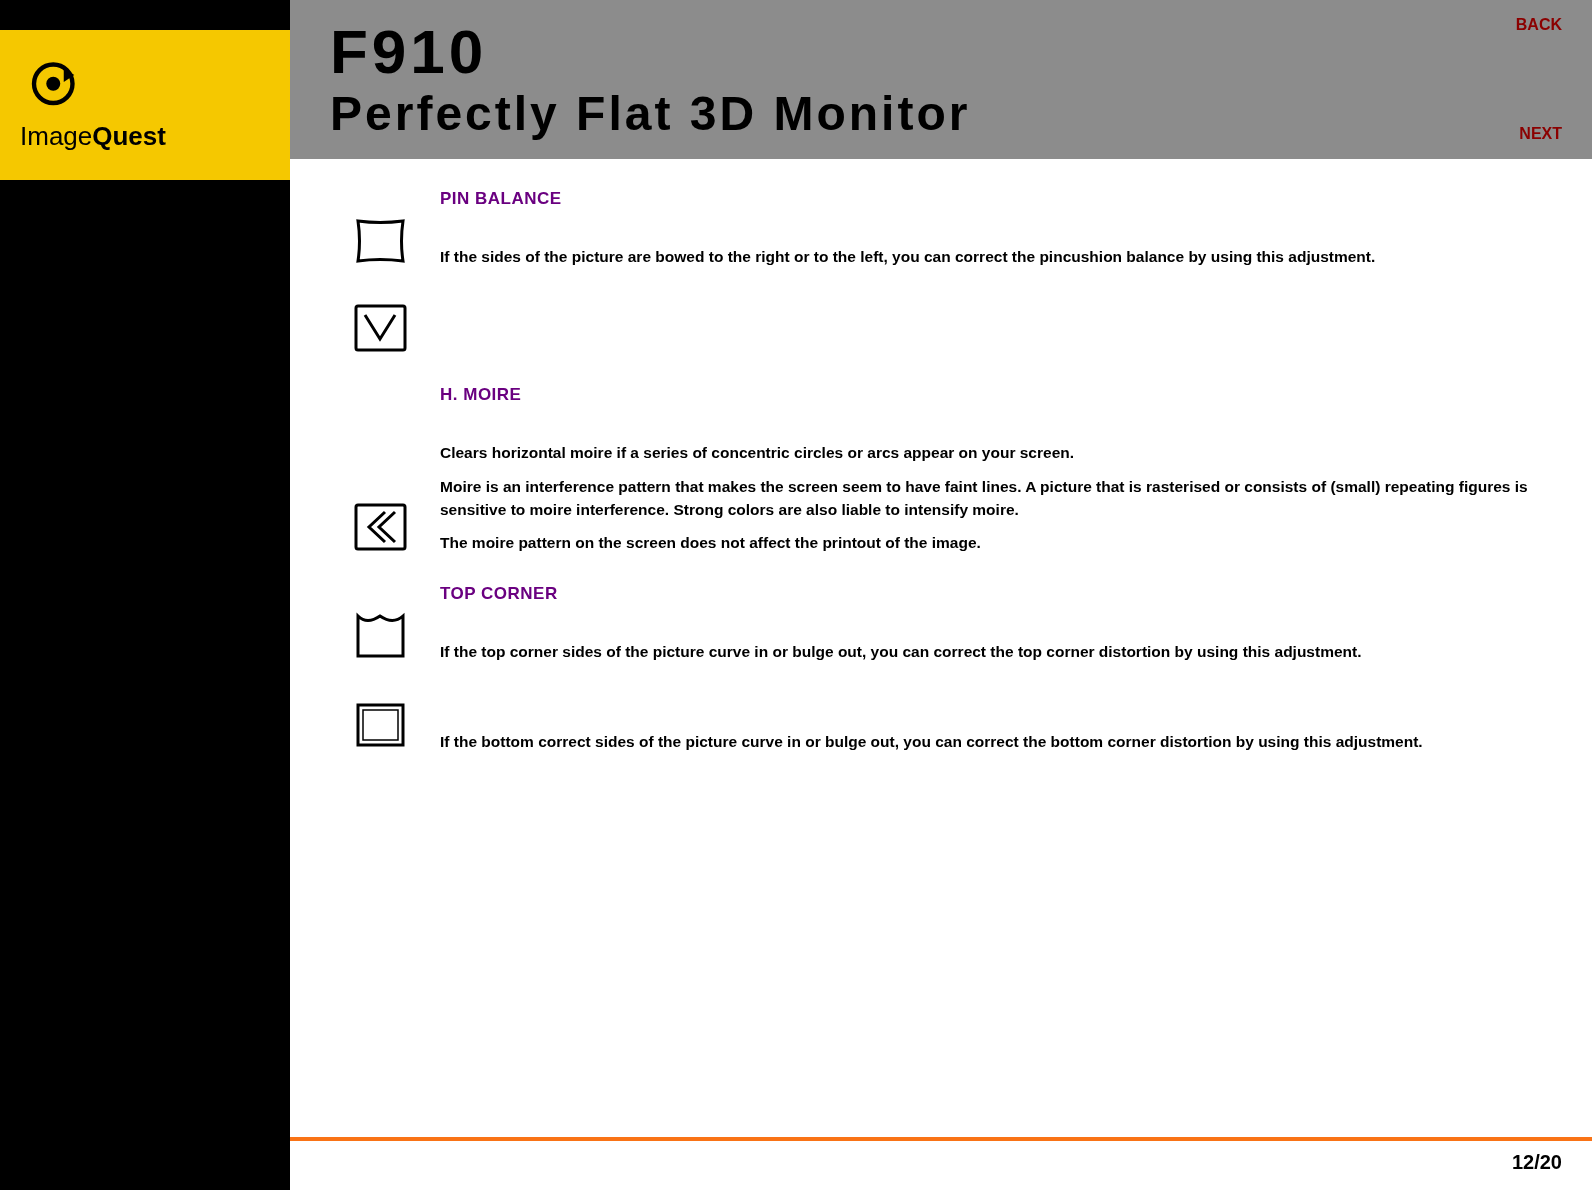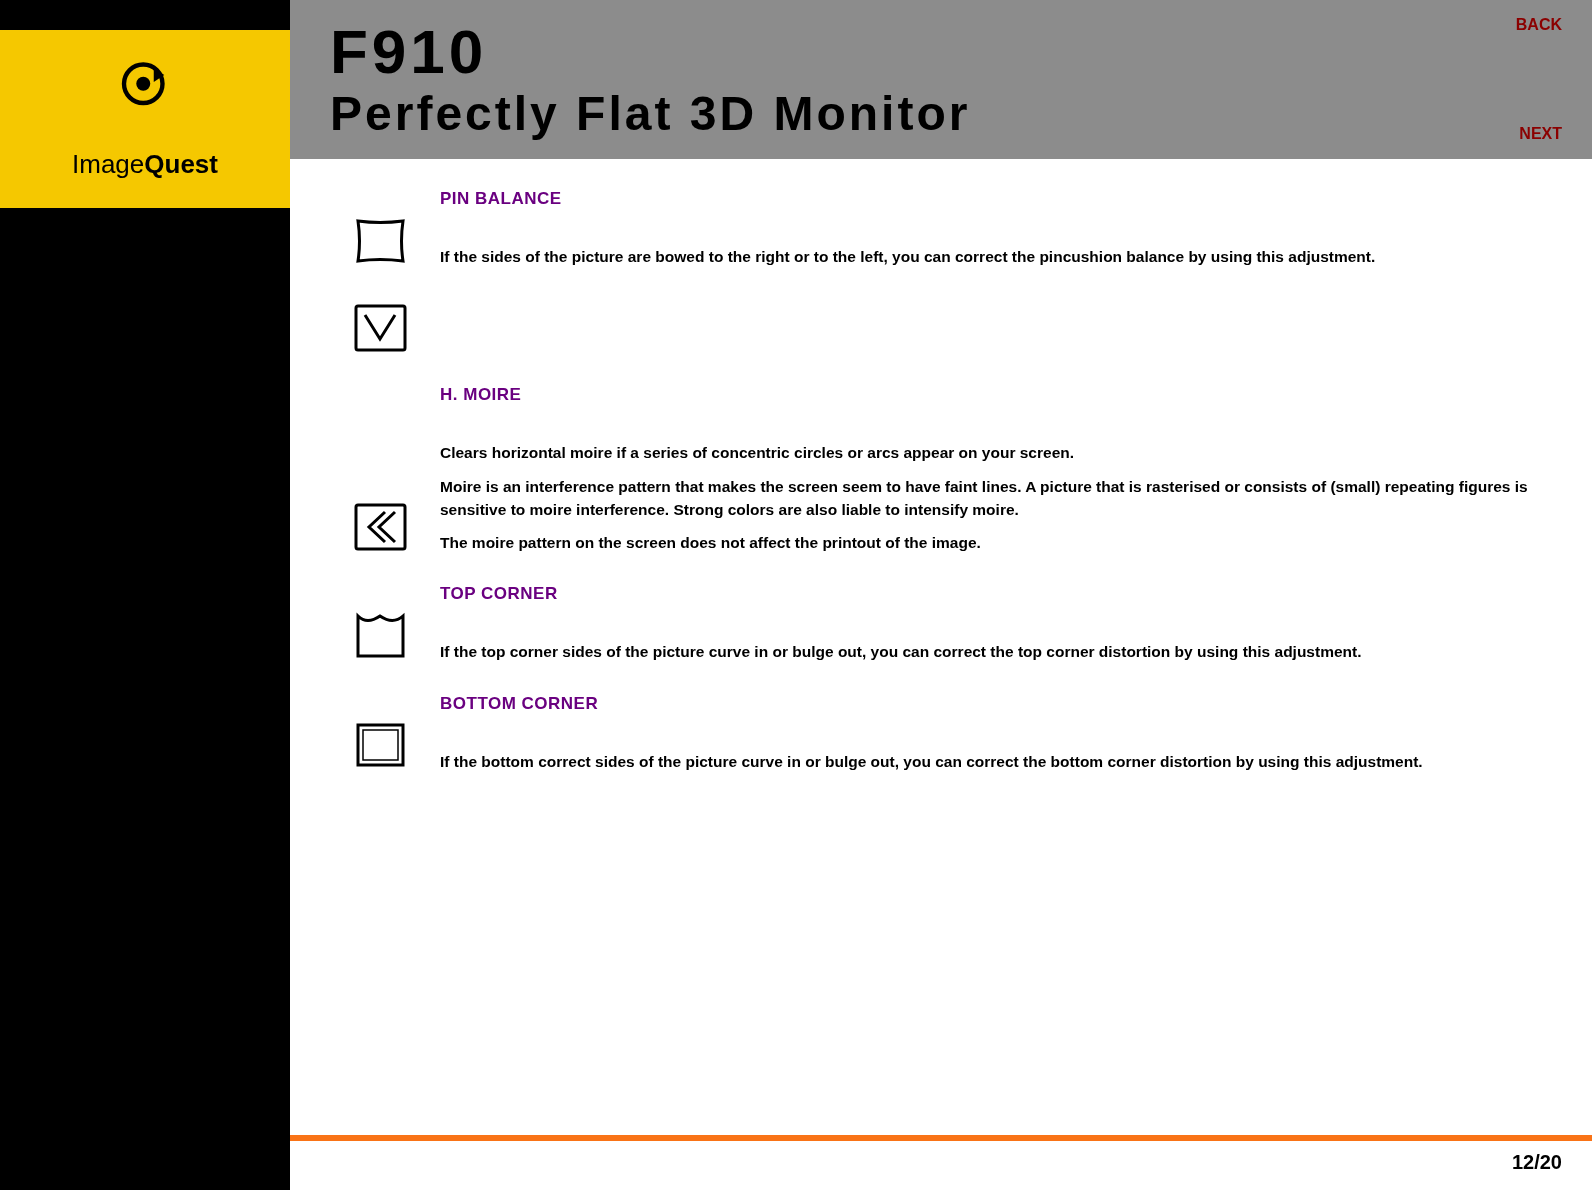--- a/index.html
+++ b/index.html
@@ -21,23 +21,22 @@
       flex-direction: column;
       align-items: center;
       padding-top: 30px;
     }
     .logo-area {
       background: #f5c800;
       width: 100%;
       padding: 28px 20px 28px 20px;
       display: flex;
       flex-direction: column;
-      align-items: center;
+      align-items: flex-start;
       justify-content: center;
-      gap: 28px;
     }
     .logo-icon {
       width: 70px;
       height: 55px;
       margin-bottom: 8px;
     }
     .logo-text {
       font-size: 26px;
       font-weight: bold;
       letter-spacing: 0;
@@ -161,21 +160,21 @@
     }
 
     
     .page-number {
       text-align: right;
       padding: 10px 30px 16px 0;
       font-size: 20px;
       font-weight: bold;
       color: #000;
       background: #fff;
-      border-top: 6px solid #f97316;
+      border-top: 4px solid #f97316;
     }
 
     .sidebar-bottom {
       flex: 1;
       background: #000;
       width: 100%;
     }
   </style>
 </head>
 <body>
@@ -272,21 +271,20 @@
     <div class="section">
       <div class="section-icon">
         <svg viewBox="0 0 55 50" xmlns="http://www.w3.org/2000/svg">
 
           <rect x="5" y="5" width="45" height="40" fill="none" stroke="#000" stroke-width="3"></rect>
 
           <rect x="10" y="10" width="35" height="30" fill="none" stroke="#000" stroke-width="1.5"></rect>
         </svg>
       </div>
       <div class="section-body">
-        <div class="section-title">BOTTOM CORNER</div>
         <div class="section-text">
           <p>If the bottom correct sides of the picture curve in or bulge out, you can correct the bottom corner distortion by using this adjustment.</p>
         </div>
       </div>
     </div>
 
   </div>
 
   <div class="page-number">12/20</div>
 

